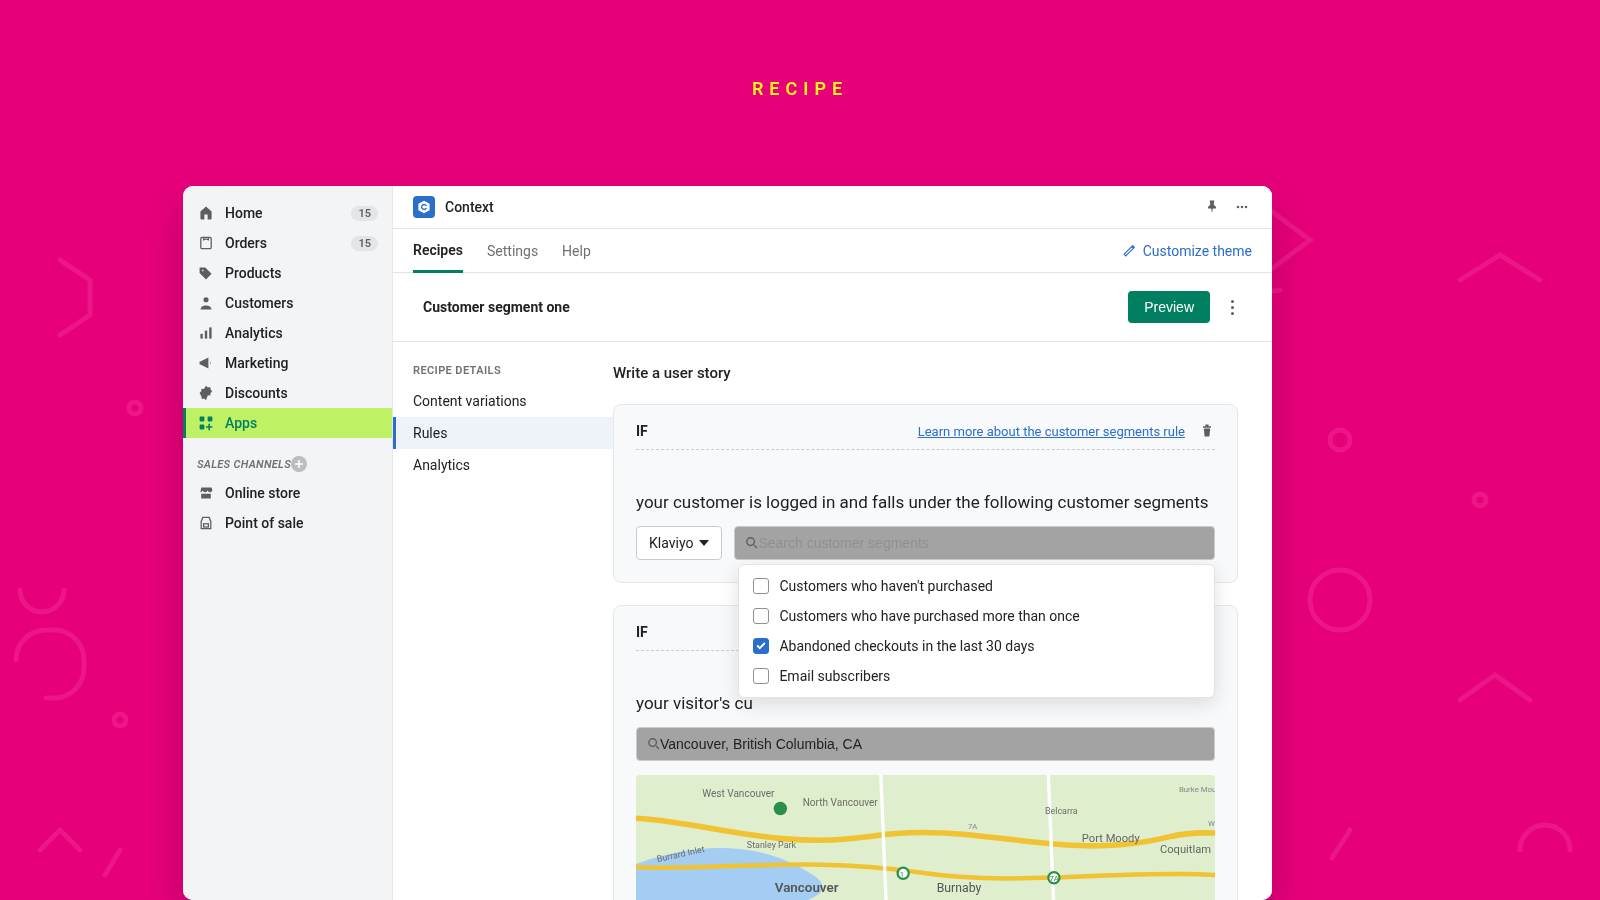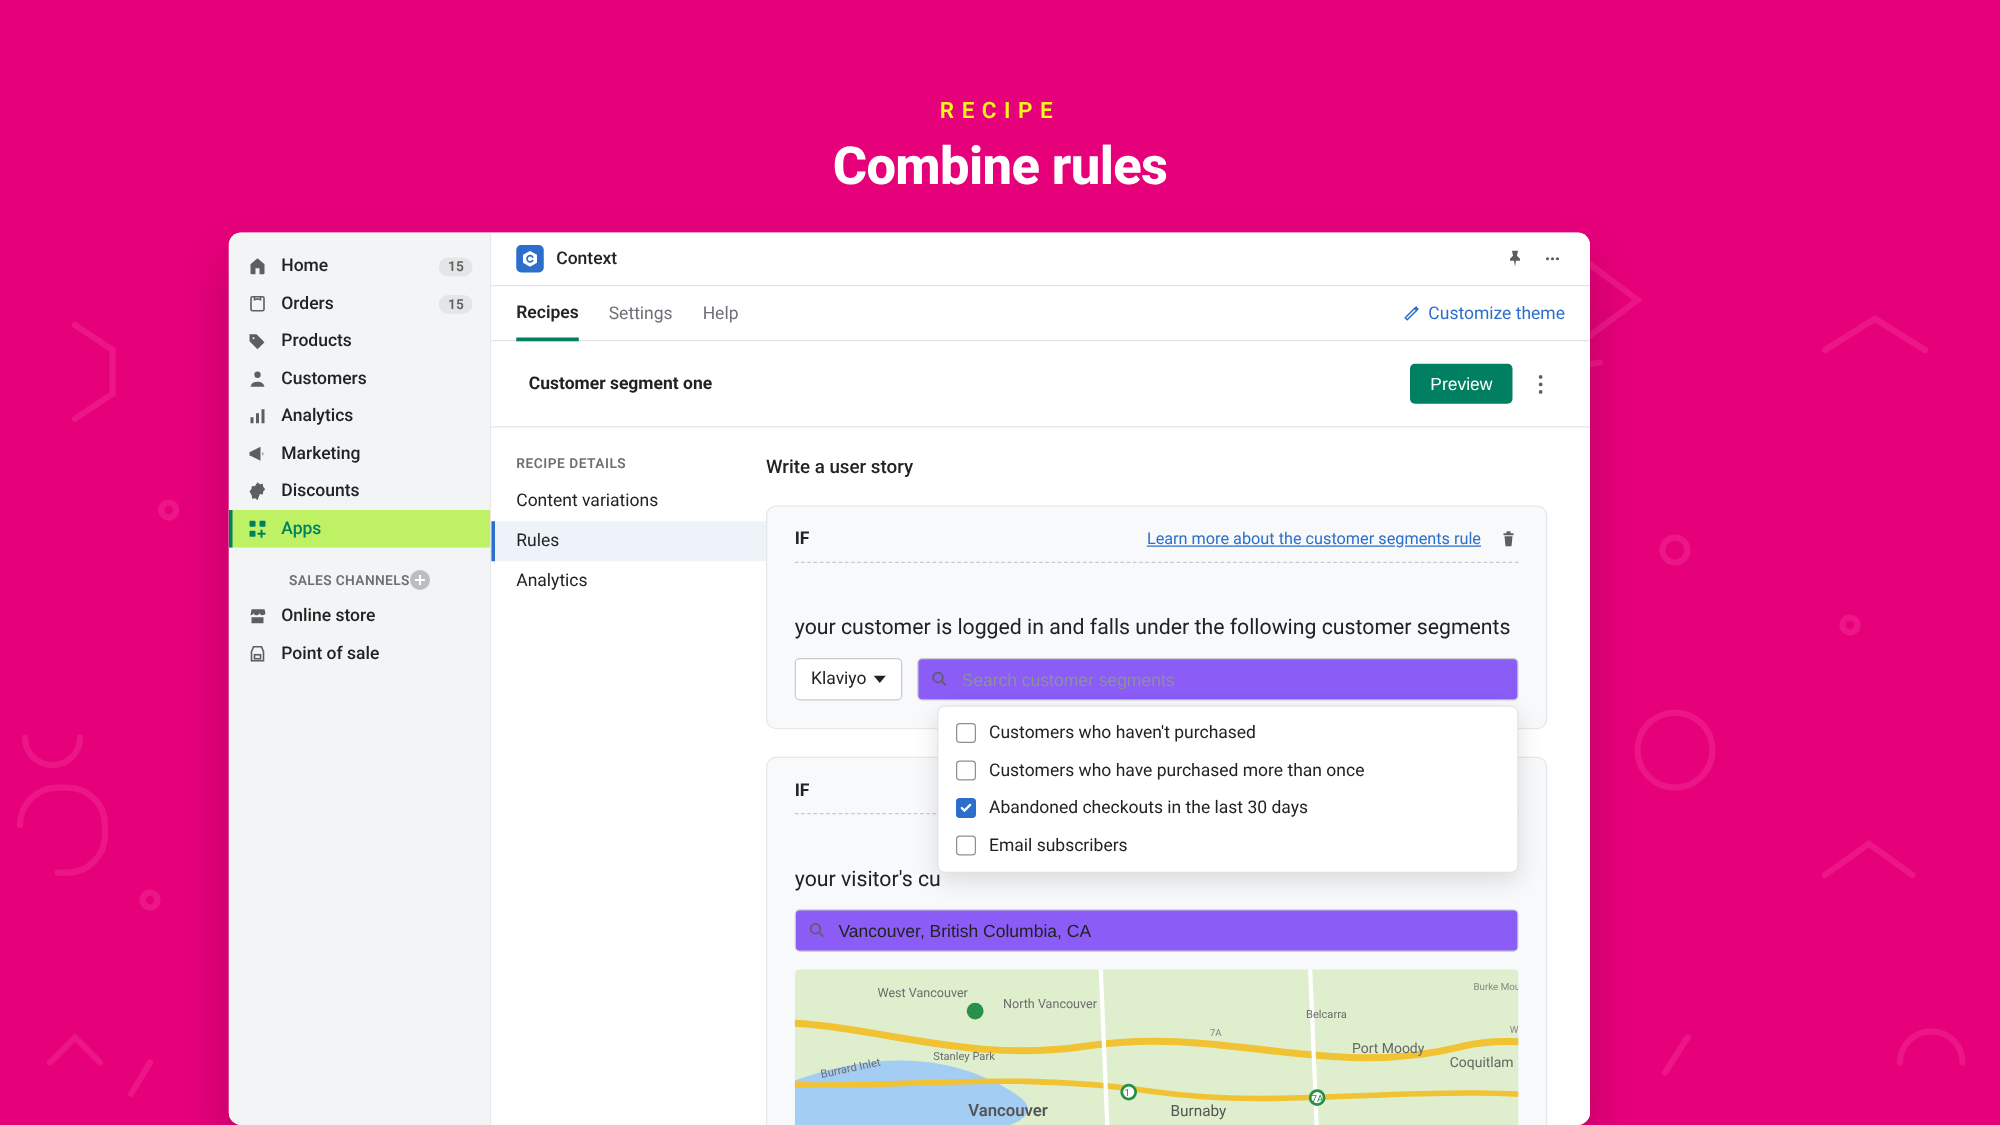--- a/index.html
+++ b/index.html
@@ -11,21 +11,21 @@
   .header-title { font-size: 42px; font-weight: 800; color: #fff; margin-top: 10px; letter-spacing: -0.5px; }
   .app-window { position: absolute; top: 186px; left: 183px; width: 1089px; height: 714px; background: #fff; border-radius: 10px; overflow: hidden; box-shadow: 0 20px 40px rgba(0,0,0,0.18); display: flex; }
   .sidebar { width: 210px; background: #f3f4f5; border-right: 1px solid #e6e7e8; padding-top: 12px; display: flex; flex-direction: column; font-size: 14px; }
   .side-item { display: flex; align-items: center; padding: 6px 14px 6px 14px; gap: 10px; color: #202223; cursor: pointer; position: relative; }
   .side-item .icon { width: 18px; height: 18px; display:flex; align-items:center; justify-content:center; color:#5c5f62; flex:0 0 18px; }
   .side-item .label { flex: 1; font-weight: 500; }
   .side-item .badge { background:#e4e5e7;color:#616161;border-radius:8px;font-size:11px;padding:1px 7px;font-weight:600; }
   .side-item.active { background:#bef264;color:#008060;font-weight:600; }
   .side-item.active .icon { color:#008060; }
   .side-item.active::before { content:""; position:absolute; left:0; top:0; bottom:0; width:3px; background:#008060; }
-  .side-section-title { padding: 18px 14px 6px; font-size: 11px; color: #6d7175; font-weight:600; letter-spacing:0.3px; display:flex; align-items:center; justify-content:center; }
+  .side-section-title { padding: 18px 14px 6px; font-size: 11px; color: #6d7175; font-weight:600; letter-spacing:0.3px; display:flex; align-items:center; justify-content:flex-start;font-style:italic; }
   .side-section-title .plus { width:16px;height:16px;border-radius:50%;background:#babec3;color:#fff;display:flex;align-items:center;justify-content:center;font-size:12px;line-height:1;cursor:pointer; }
   .main { flex: 1; display:flex; flex-direction:column; background:#fff; }
   .app-bar { height:43px; border-bottom:1px solid #e1e3e5; display:flex; align-items:center; padding:0 20px; gap:10px; }
   .app-logo { width:22px;height:22px;background:#2c6ecb;border-radius:4px;display:flex;align-items:center;justify-content:center;color:#fff;font-weight:700;font-size:14px;transform:rotate(0deg); }
   .app-name { font-size:14px; color:#202223; font-weight:500; }
   .app-bar .spacer { flex:1; }
   .app-bar .ico { width:20px;height:20px;display:flex;align-items:center;justify-content:center;color:#5c5f62;cursor:pointer; }
   .tab-bar { height:44px; border-bottom:1px solid #e1e3e5; display:flex; align-items:center; padding:0 20px; gap:24px; font-size:14px; }
   .tab { color:#6d7175; cursor:pointer; height:44px; display:flex; align-items:center; }
   .tab.active { color:#202223; font-weight:600; border-bottom:3px solid #008060; margin-bottom:-1px; }
@@ -48,24 +48,24 @@
   .rule-card { background:#f7f9fb; border:1px solid #e5e7e9; border-radius:8px; padding:18px 22px 22px; margin-bottom:22px; position:relative; }
   .rule-head { display:flex; justify-content:space-between; align-items:center; border-bottom:1px dashed #c9cccf; padding-bottom:10px; margin-bottom:12px;}
   .rule-if { font-size:14px; font-weight:700; color:#202223; }
   .rule-link { font-size:13px; color:#2c6ecb; text-decoration:underline; cursor:pointer; }
   .rule-head .rh { display:flex; align-items:center; gap:14px;}
   .trash { width:16px;height:16px;color:#5c5f62;cursor:pointer; }
   .rule-desc { font-size:17px; color:#202223; margin-bottom:14px;margin-top:42px; }
   .row-controls { display:flex; gap:12px; position:relative; }
   .drop-btn { border:1px solid #c9cccf; background:#fff; border-radius:4px; padding:8px 12px; font-size:14px; color:#202223; display:flex; align-items:center; gap:6px; cursor:pointer; }
   .search-wrap { flex:1; position:relative; }
-  .search-inp { width:100%; border:1px solid #c9cccf; background:#8b5cf6; border-radius:4px; padding:8px 12px 8px 34px; font-size:14px; color:#202223; }
+  .search-inp { width:100%; border:1px solid #c9cccf; background:#a3a3a3; border-radius:4px; padding:8px 12px 8px 23px; font-size:14px; color:#202223; }
   .search-inp::placeholder { color:#8c9196; }
   .search-icon-pos { position:absolute; left:10px; top:50%; transform:translateY(-50%); color:#5c5f62; width:16px; height:16px; display:flex; align-items:center; justify-content:center; }
-  .dropdown-panel { position:absolute; top:38px; left:16px; right:0; background:#fff; border:1px solid #e1e3e5; border-radius:6px; box-shadow:0 6px 20px rgba(0,0,0,0.12); padding:6px 0; z-index:5; }
+  .dropdown-panel { position:absolute; top:38px; left:4px; right:0; background:#fff; border:1px solid #e1e3e5; border-radius:6px; box-shadow:0 6px 20px rgba(0,0,0,0.12); padding:6px 0; z-index:5; }
   .dd-item { display:flex; align-items:center; gap:10px; padding:7px 14px; font-size:14px; color:#202223; cursor:pointer; }
   .chk { width:16px; height:16px; border:1.5px solid #8c9196; border-radius:3px; display:flex; align-items:center; justify-content:center; flex:0 0 16px; }
   .chk.checked { background:#2c6ecb; border-color:#2c6ecb; }
   .chk.checked svg { color:#fff; }
   .map-placeholder { width:100%; height:134px; border-radius:4px; overflow:hidden; margin-top:14px; position:relative; }
   .map-svg { width:100%; height:100%; display:block; }
   svg { display:block; }
 </style>
 </head>
 <body>
@@ -86,21 +86,20 @@
     <path d="M1310 600 a30 30 0 0 1 60 0 a30 30 0 0 1 -60 0"></path>
     <circle cx="1480" cy="500" r="6"></circle>
     <path d="M1460 700 l35 -25 l35 25"></path>
     <path d="M1350 830 l-18 28"></path>
     <path d="M1520 850 a25 25 0 0 1 50 0"></path>
   </g>
 </svg>
 
 <div class="header-block">
   <div class="header-eyebrow">RECIPE</div>
-  <div class="header-title">Combine rules</div>
 </div>
 
 <div class="app-window">
 
   <div class="sidebar">
     <div class="side-item">
       <span class="icon">
           <svg viewBox="0 0 20 20" width="16" height="16" fill="currentColor">
             <path d="M10 2l7 6v9a1 1 0 0 1-1 1h-4v-6H8v6H4a1 1 0 0 1-1-1V8z"></path>
           </svg>

